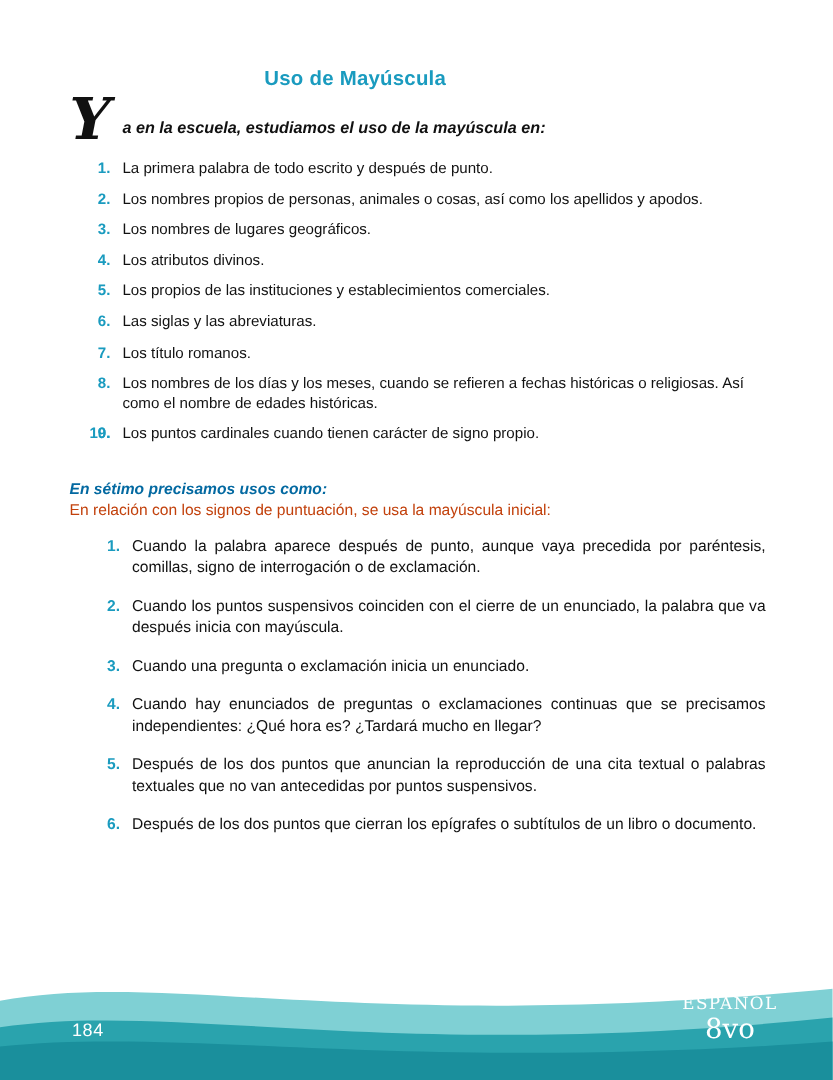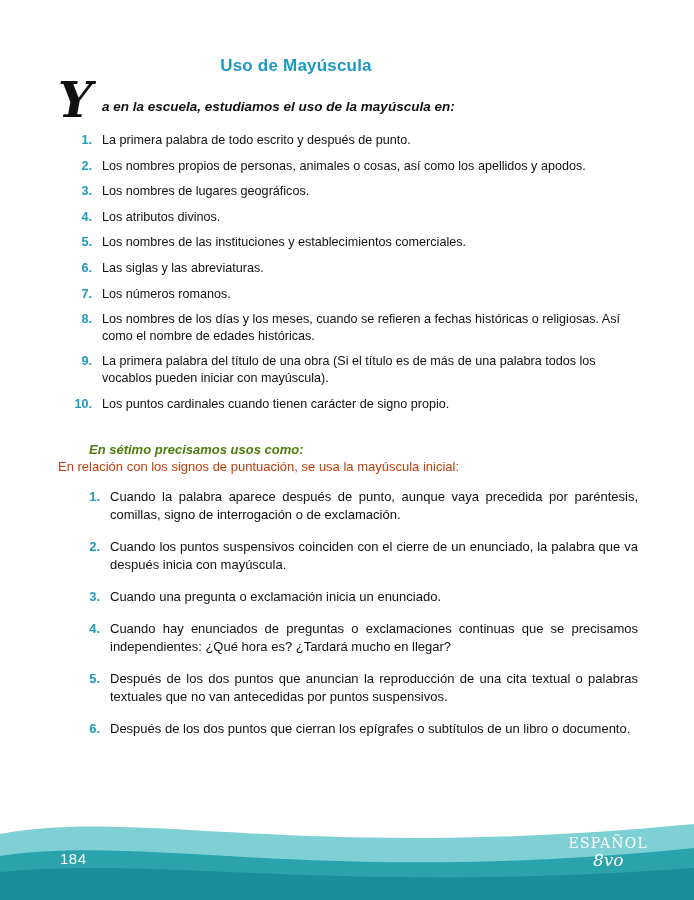--- a/index.html
+++ b/index.html
@@ -89,22 +89,21 @@
     color: #1a9bbf;
     font-weight: bold;
     font-size: 12.6px;
   }
 
   .subhead {
     margin-top: 30px;
     font-size: 13px;
     font-weight: bold;
     font-style: italic;
-    color: #4d7c0f;
-    margin-left: 31px;
+    color: #0369a1;
   }
   .subline {
     margin-top: 2px;
     font-size: 13px;
     color: #c2410c;
   }
 
   ol.list2 {
     list-style: none;
     margin: 14px 0 0 0;
@@ -156,22 +155,21 @@
     text-align: center;
     color: #ffffff;
     line-height: 1.05;
   }
   .brand .brand-name {
     font-size: 14px;
     letter-spacing: 1.2px;
     font-family: "DejaVu Serif", serif;
   }
   .brand .brand-level {
-    font-size: 17px;
-    font-style: italic;
+    font-size: 23px;
     font-family: "DejaVu Serif", serif;
     margin-top: 1px;
   }
 </style>
 </head>
 <body>
 
 <div class="page">
 
   <div class="title">Uso de Mayúscula</div>
@@ -195,37 +193,36 @@
       <li>
         <span class="num">3.</span>
         <span>Los nombres de lugares geográficos.</span>
       </li>
       <li>
         <span class="num">4.</span>
         <span>Los atributos divinos.</span>
       </li>
       <li>
         <span class="num">5.</span>
-        <span>Los nombres de las instituciones y establecimientos comerciales.</span>
+        <span>Los propios de las instituciones y establecimientos comerciales.</span>
       </li>
       <li>
         <span class="num">6.</span>
         <span>Las siglas y las abreviaturas.</span>
       </li>
       <li>
         <span class="num">7.</span>
-        <span>Los números romanos.</span>
+        <span>Los título romanos.</span>
       </li>
       <li>
         <span class="num">8.</span>
         <span>Los nombres de los días y los meses, cuando se refieren a fechas históricas o religiosas.  Así como el nombre de edades históricas.</span>
       </li>
       <li>
         <span class="num">9.</span>
-        <span>La primera palabra del título de una obra (Si el título es de más de una palabra todos los vocablos pueden iniciar con mayúscula).</span>
       </li>
       <li>
         <span class="num">10.</span>
         <span>Los puntos cardinales cuando tienen carácter de signo propio.</span>
       </li>
     </ol>
 
     <div class="subhead">En sétimo precisamos usos como:</div>
     <div class="subline">En relación con los signos de puntuación, se usa la mayúscula inicial:</div>
 

